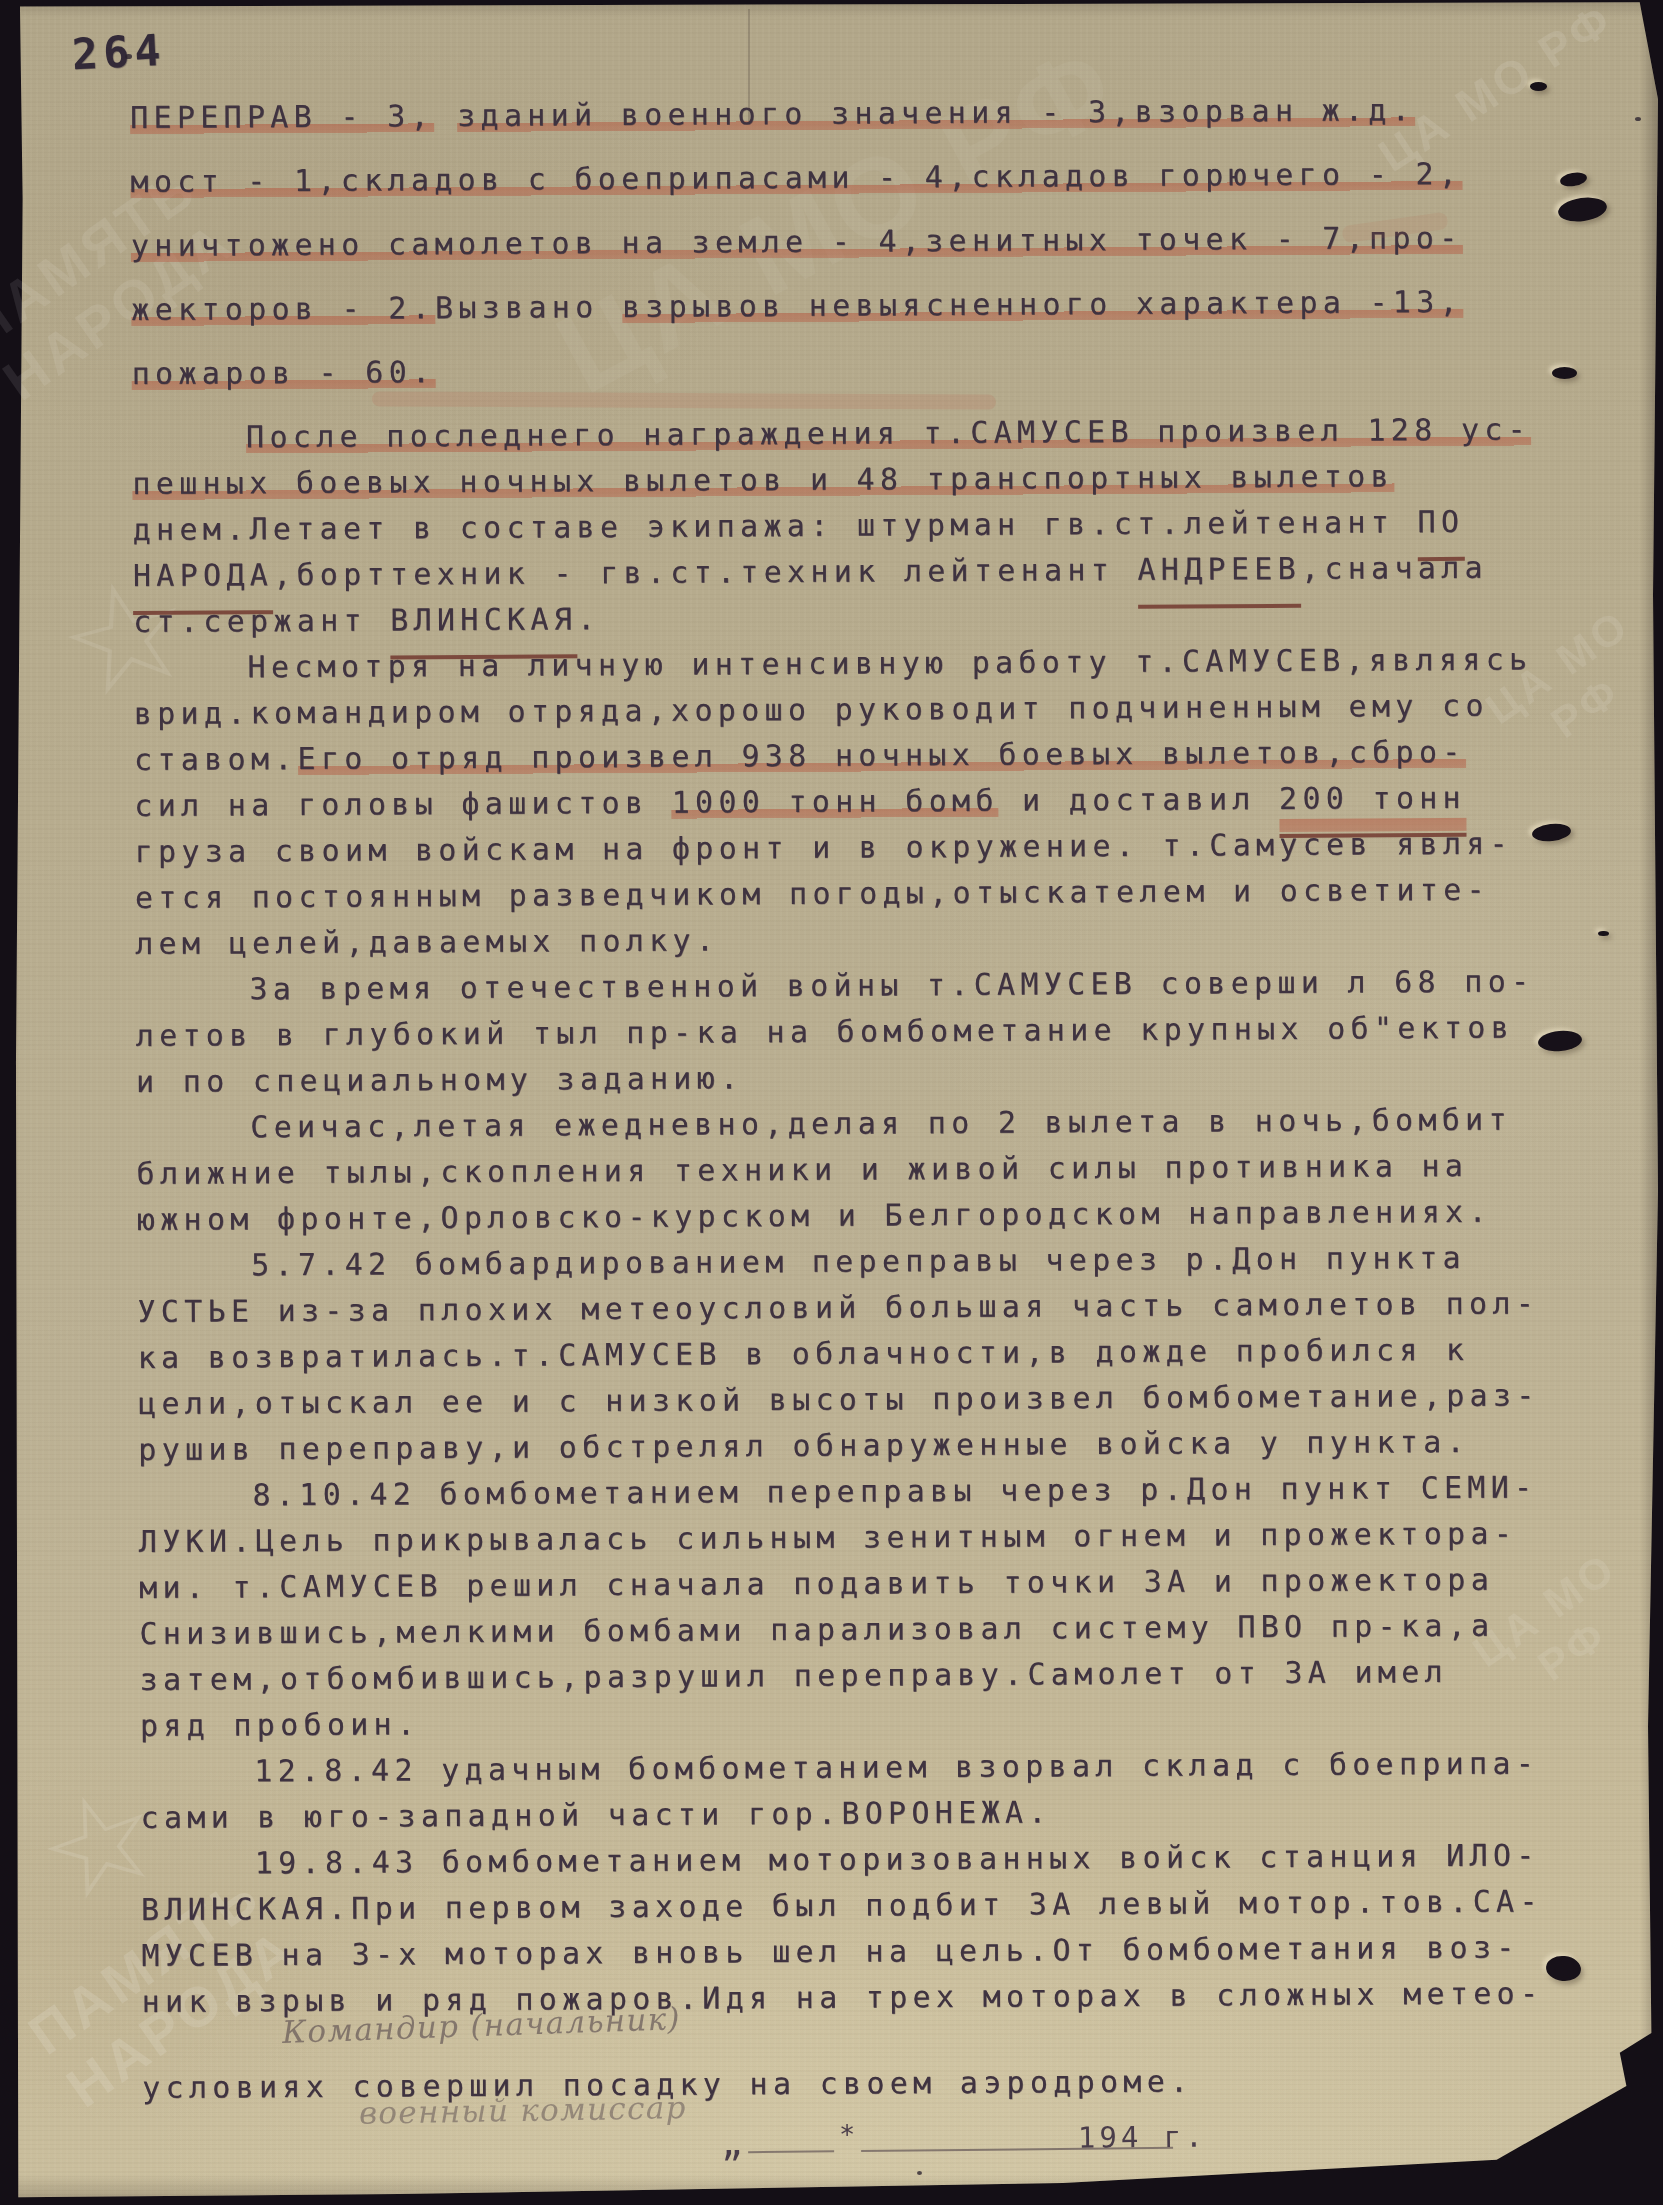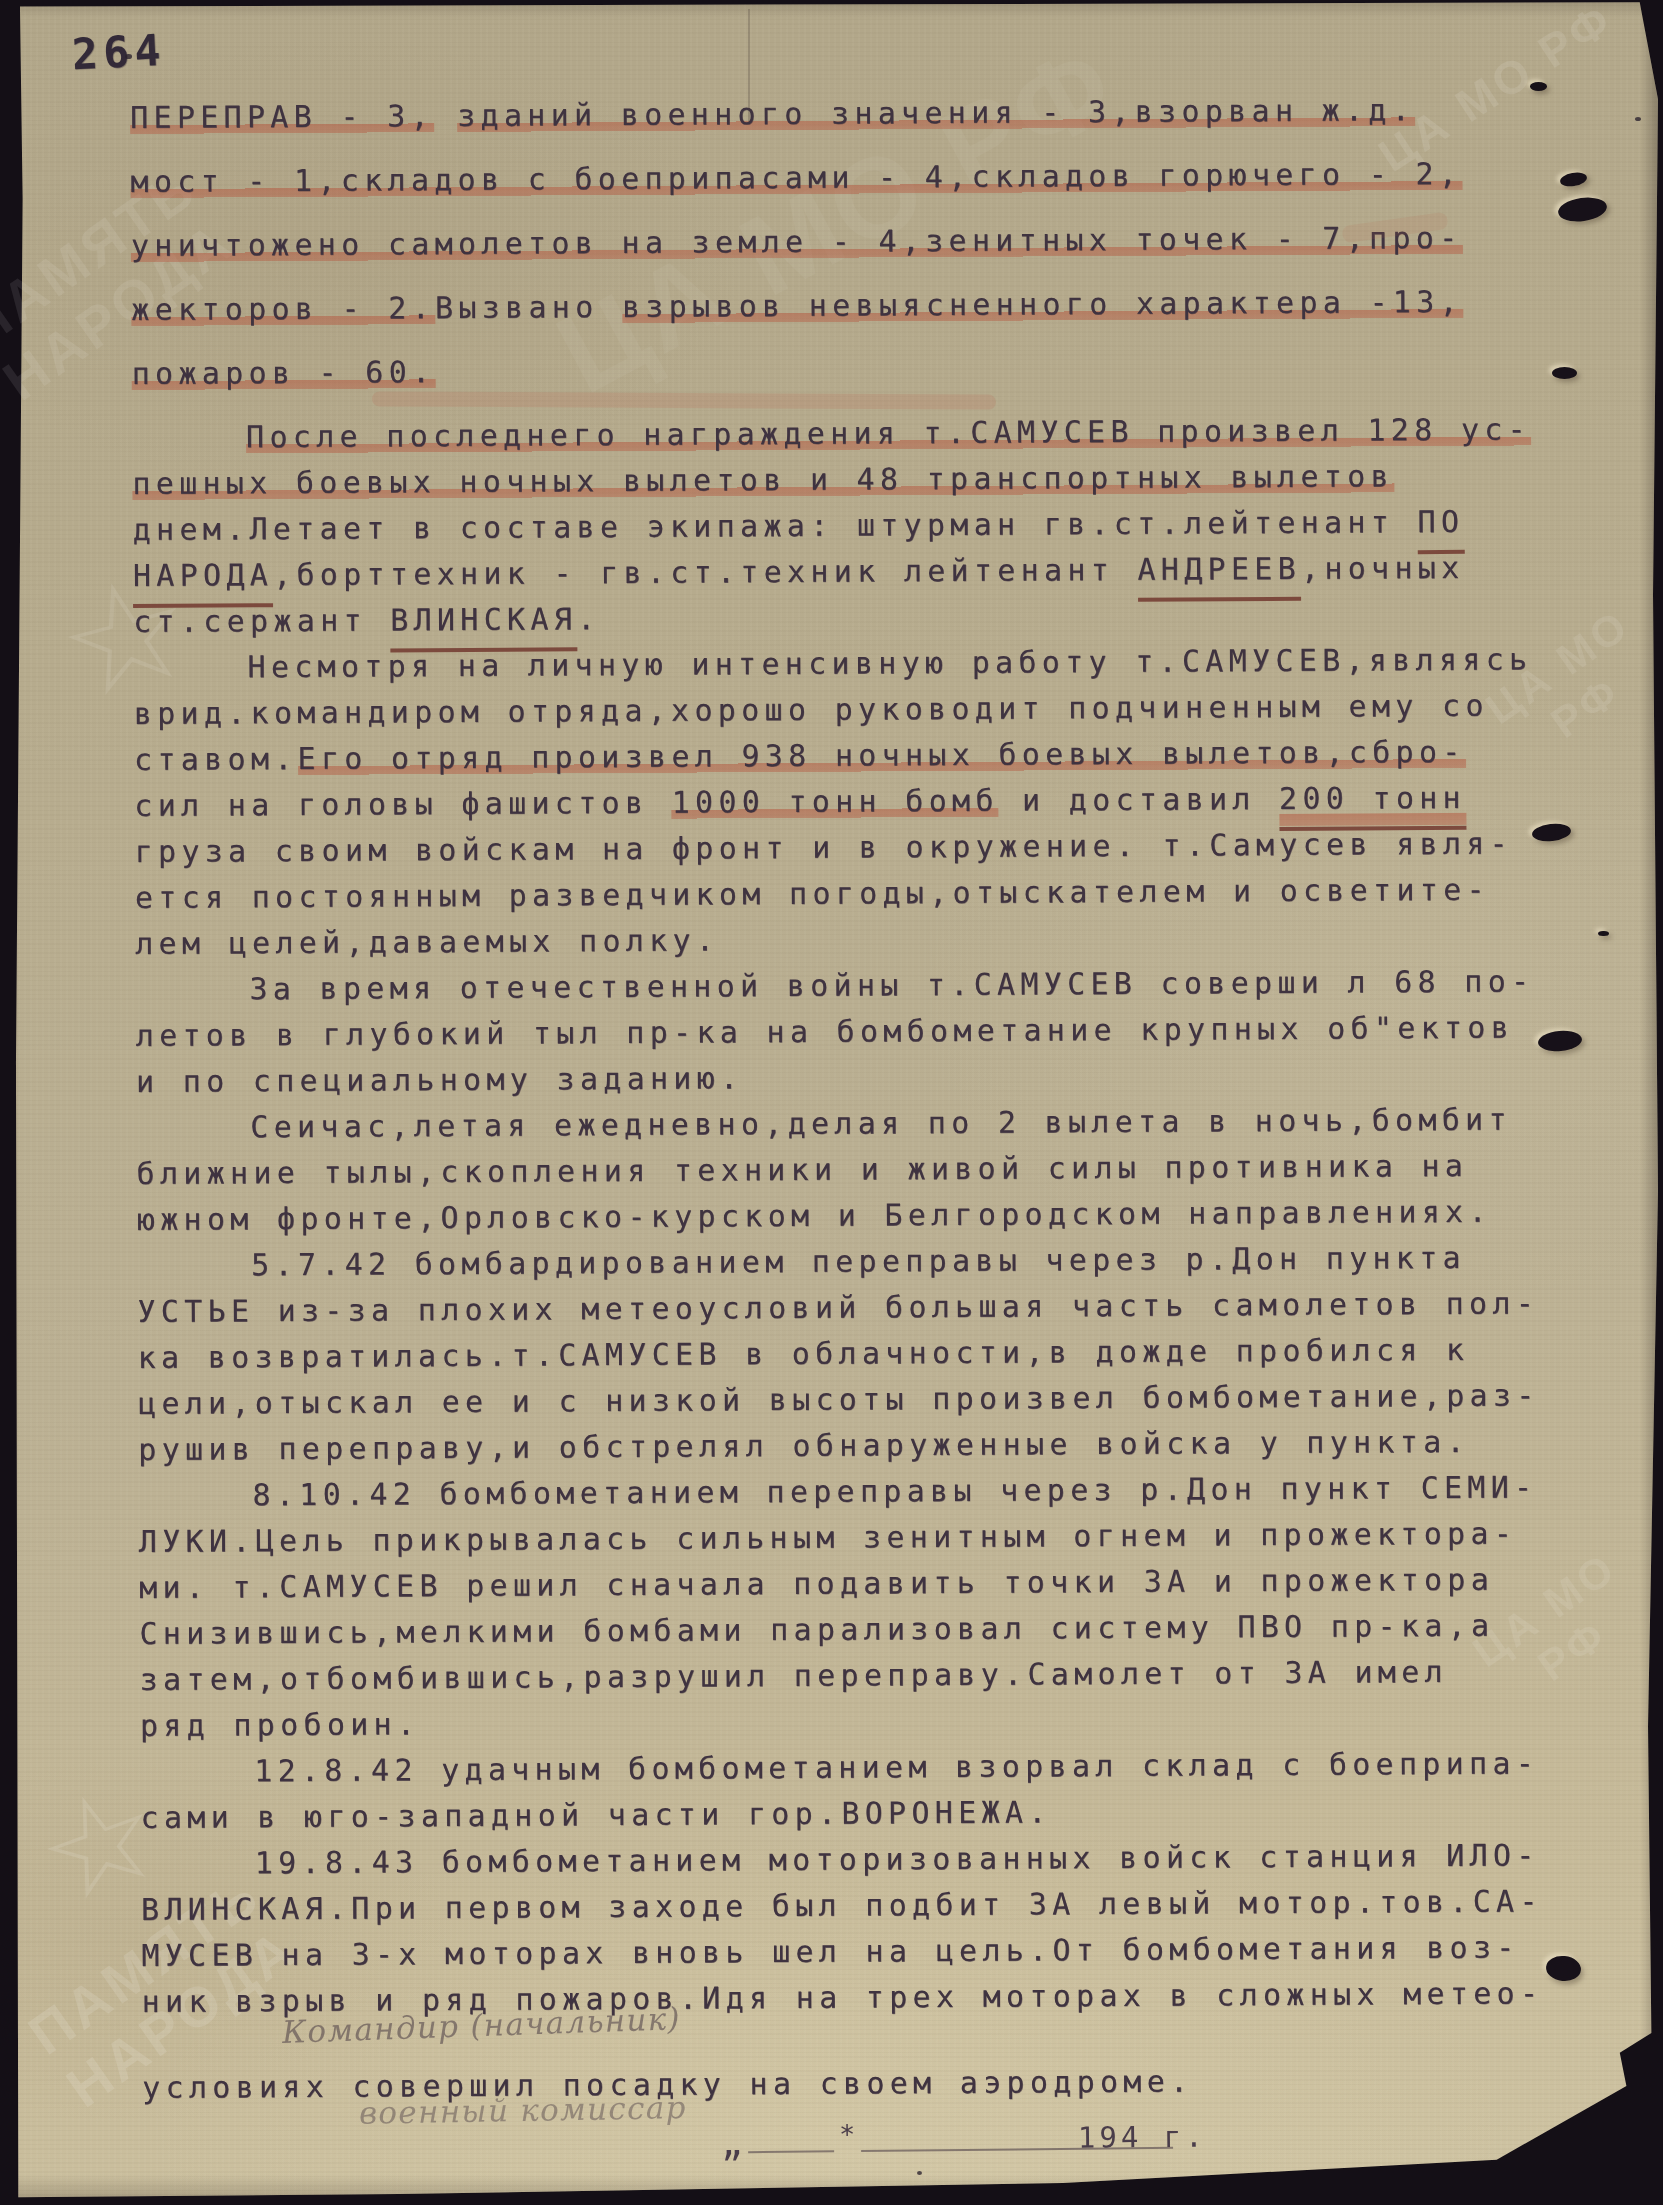--- a/index.html
+++ b/index.html
@@ -53,21 +53,21 @@
     text-shadow:0.4px 0.5px 0.5px rgba(58,44,58,.55);
   }
   .line{height:46px;white-space:pre;}
   .line.tall{height:64px;}
   .line.indent{padding-left:114px;}
   .u-red{
     background-image:linear-gradient(to bottom,
       transparent 72%, rgba(181,84,60,.50) 72%,
       rgba(181,84,60,.42) 97%, transparent 97%);
   }
-  .u-maroon{border-bottom:4.6px solid rgba(108,46,38,.78);padding-bottom:11px;}
+  .u-maroon{border-bottom:4.6px solid rgba(108,46,38,.78);padding-bottom:18px;}
   
   .stamp{
     position:absolute;left:72px;top:26.6px;
     color:#332a38;font-size:43px;font-weight:bold;letter-spacing:5.3px;
     transform:rotate(-3deg);text-shadow:0.7px 0.7px 0.7px rgba(40,30,45,.4);
   }
   .ghost{
     position:absolute;font-family:"DejaVu Serif", serif;font-style:italic;
     color:rgba(62,48,60,.50);font-size:31px;letter-spacing:1.3px;white-space:pre;
   }
@@ -106,21 +106,21 @@
 
 <div id="text-block">
     <div class="line tall"><span class="u-red">ПЕРЕПРАВ - 3,</span><span> </span><span class="u-red">зданий военного значения - 3,взорван ж.д.</span></div>
     <div class="line tall"><span class="u-red">мост - 1,складов с боеприпасами - 4,складов горючего - 2,</span></div>
     <div class="line tall"><span class="u-red">уничтожено самолетов на земле - 4,зенитных точек - 7,про-</span></div>
     <div class="line tall"><span class="u-red">жекторов - 2.</span><span>Вызвано </span><span class="u-red">взрывов невыясненного характера -13,</span></div>
     <div class="line tall"><span class="u-red">пожаров - 60.</span></div>
     <div class="line indent"><span class="u-red">После последнего награждения т.САМУСЕВ произвел 128 ус-</span></div>
     <div class="line"><span class="u-red">пешных боевых ночных вылетов и 48 транспортных вылетов</span></div>
     <div class="line"><span>днем.Летает в составе экипажа: штурман гв.ст.лейтенант </span><span class="u-maroon">ПО</span></div>
-    <div class="line"><span class="u-maroon">НАРОДА</span><span>,борттехник - гв.ст.техник лейтенант </span><span class="u-maroon">АНДРЕЕВ</span><span>,ночных</span></div>
+    <div class="line"><span class="u-maroon">НАРОДА</span><span>,борттехник - гв.ст.техник лейтенант </span><span class="u-maroon">АНДРЕЕВ</span><span>,сначала</span></div>
     <div class="line"><span>ст.сержант </span><span class="u-maroon">ВЛИНСКАЯ</span><span>.</span></div>
     <div class="line indent"><span>Несмотря на личную интенсивную работу т.САМУСЕВ,являясь</span></div>
     <div class="line"><span>врид.командиром отряда,хорошо руководит подчиненным ему со</span></div>
     <div class="line"><span>ставом.</span><span class="u-red">Его отряд произвел 938 ночных боевых вылетов,сбро-</span></div>
     <div class="line"><span>сил на головы фашистов </span><span class="u-red">1000 тонн бомб</span><span> и доставил </span><span class="u-red u-maroon">200 тонн</span></div>
     <div class="line"><span>груза своим войскам на фронт и в окружение. т.Самусев явля-</span></div>
     <div class="line"><span>ется постоянным разведчиком погоды,отыскателем и осветите-</span></div>
     <div class="line"><span>лем целей,даваемых полку.</span></div>
     <div class="line indent"><span>За время отечественной войны т.САМУСЕВ соверши л 68 по-</span></div>
     <div class="line"><span>летов в глубокий тыл пр-ка на бомбометание крупных об"ектов</span></div>

